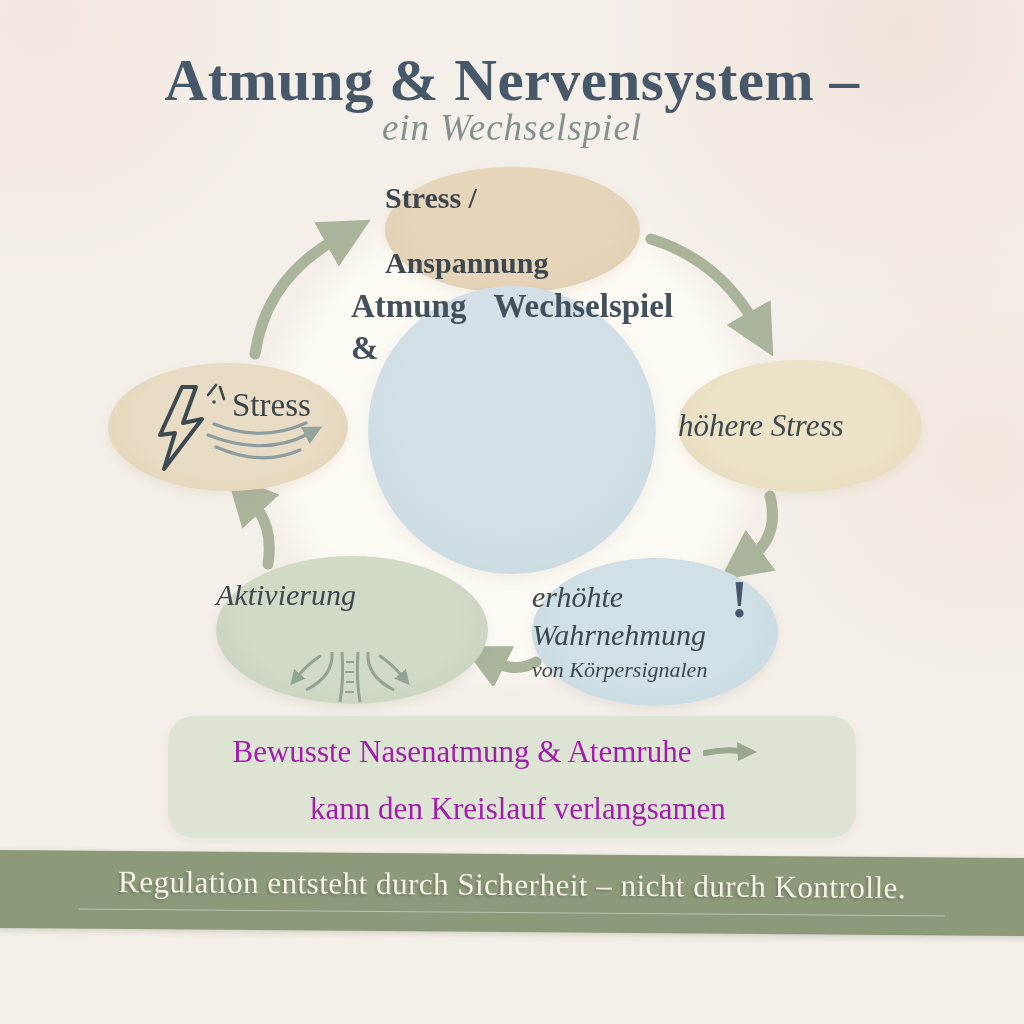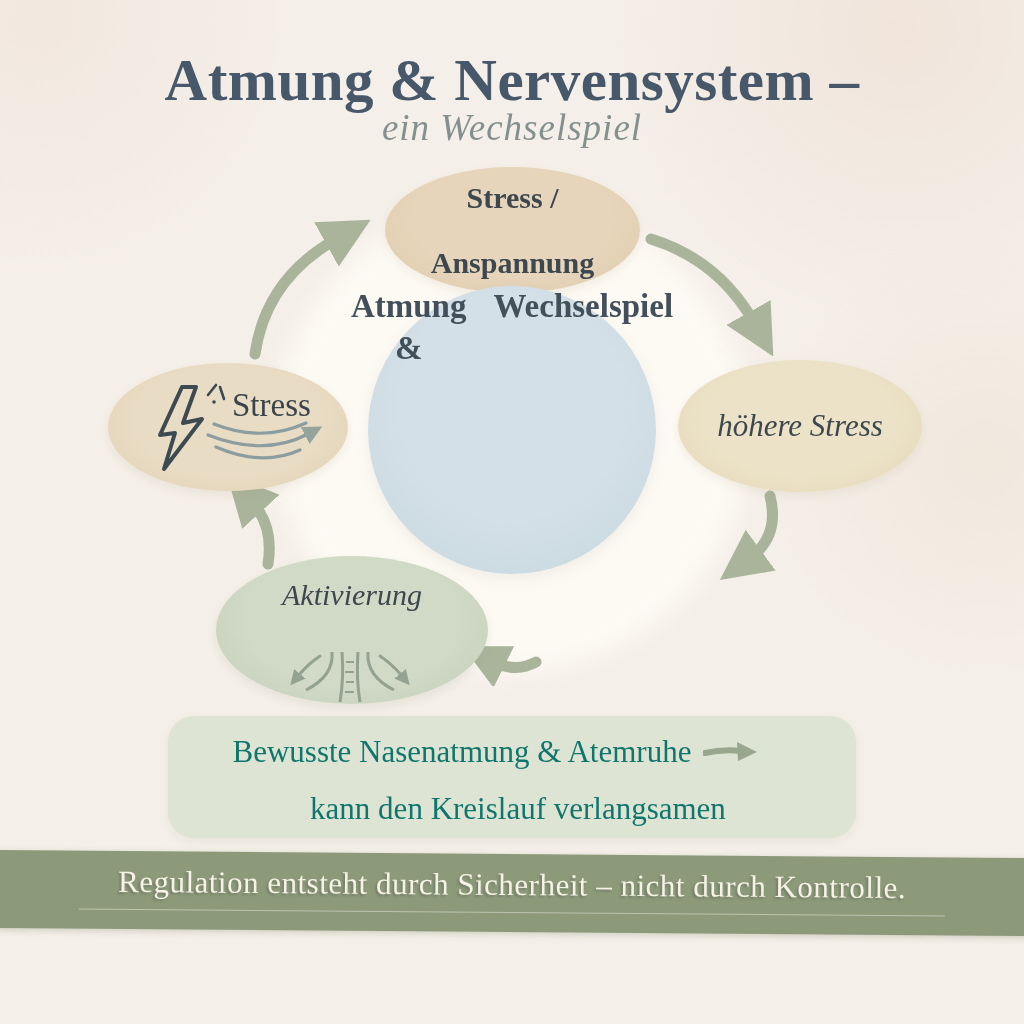--- a/index.html
+++ b/index.html
@@ -18,21 +18,21 @@
     font-size:59px;font-weight:700;color:#47586b;letter-spacing:.5px;
   }
   .subtitle{
     position:absolute;top:106px;left:0;width:100%;text-align:center;
     font-size:37px;font-style:italic;color:#84908e;letter-spacing:1px;
   }
   .halo{
     position:absolute;left:275px;top:198px;width:474px;height:474px;
     border-radius:50%;background:#fdfaf4;filter:blur(14px);
   }
-  .node{position:absolute;border-radius:50%;text-align:center;gap:27px;}
+  .node{position:absolute;border-radius:50%;text-align:left;gap:27px;}
   .node .ln{line-height:1.26;}
   .n-top{
     left:385px;top:167px;width:255px;height:126px;
     background:radial-gradient(ellipse at 50% 42%, #e6d5bb 55%, #ddcba9 100%);
     box-shadow:0 4px 10px rgba(175,155,120,.14);
     font-size:30px;font-weight:700;padding-top:0;
     display:flex;flex-direction:column;justify-content:center;
   }
   .n-left{
     left:108px;top:363px;width:240px;height:128px;
@@ -71,21 +71,21 @@
   .n-bl{
     left:216px;top:556px;width:272px;height:148px;
     background:radial-gradient(ellipse at 50% 42%, #d1dac7 55%, #c2cdb6 100%);
     box-shadow:0 4px 10px rgba(150,160,130,.16);
     font-size:30px;font-style:italic;padding-top:20px;box-sizing:border-box;
   }
   .arrow-svg{position:absolute;}
   .callout{
     position:absolute;left:168px;top:716px;width:688px;height:122px;
     border-radius:26px;background:#dee4d3;box-shadow:0 3px 10px rgba(150,160,130,.12);
-    color:#0f766e;font-size:31px;
+    color:#a21caf;font-size:31px;
   }
   .callout .c1{margin-top:18px;text-align:center;transform:translateX(-16px);
     display:flex;align-items:center;justify-content:center;gap:12px;}
   .callout .c2{margin-top:21px;text-align:center;transform:translateX(6px);}
   .footer{
     position:absolute;left:-16px;top:854px;width:1056px;height:78px;
     background:#8c9a7a;transform:rotate(0.45deg);border-radius:3px;
     box-shadow:0 2px 6px rgba(120,130,100,.3);
   }
   .footer .ftxt{
@@ -179,20 +179,26 @@
 
   <div class="node n-right">
     <div class="ln">höhere Stress</div>
   </div>
 
   <div class="node n-center">
     <div class="ln">Atmung &amp;</div>
     <div class="ln">Wechselspiel</div>
   </div>
 
+  <div class="node n-br">
+    <div class="ln ln1">erhöhte</div>
+    <div class="ln">Wahrnehmung</div>
+    <div class="ln ln3">von Körpersignalen</div>
+    <div class="bang">!</div>
+  </div>
 
   <div class="node n-bl">
     <div class="ln">Aktivierung</div>
     <svg class="icon-abs" style="left:70px;top:94px;" width="132" height="54" viewBox="0 0 132 54">
       <defs>
           <marker id="mN" markerUnits="strokeWidth" markerWidth="5" markerHeight="5" refX="1" refY="2.5" orient="auto">
             <path d="M0,0 L5,2.5 L0,5 Z" fill="#93a291"></path>
           </marker>
         </defs>
       <path d="M56,2 Q58,28 54,52" fill="none" stroke="#93a291" stroke-width="3"></path>

